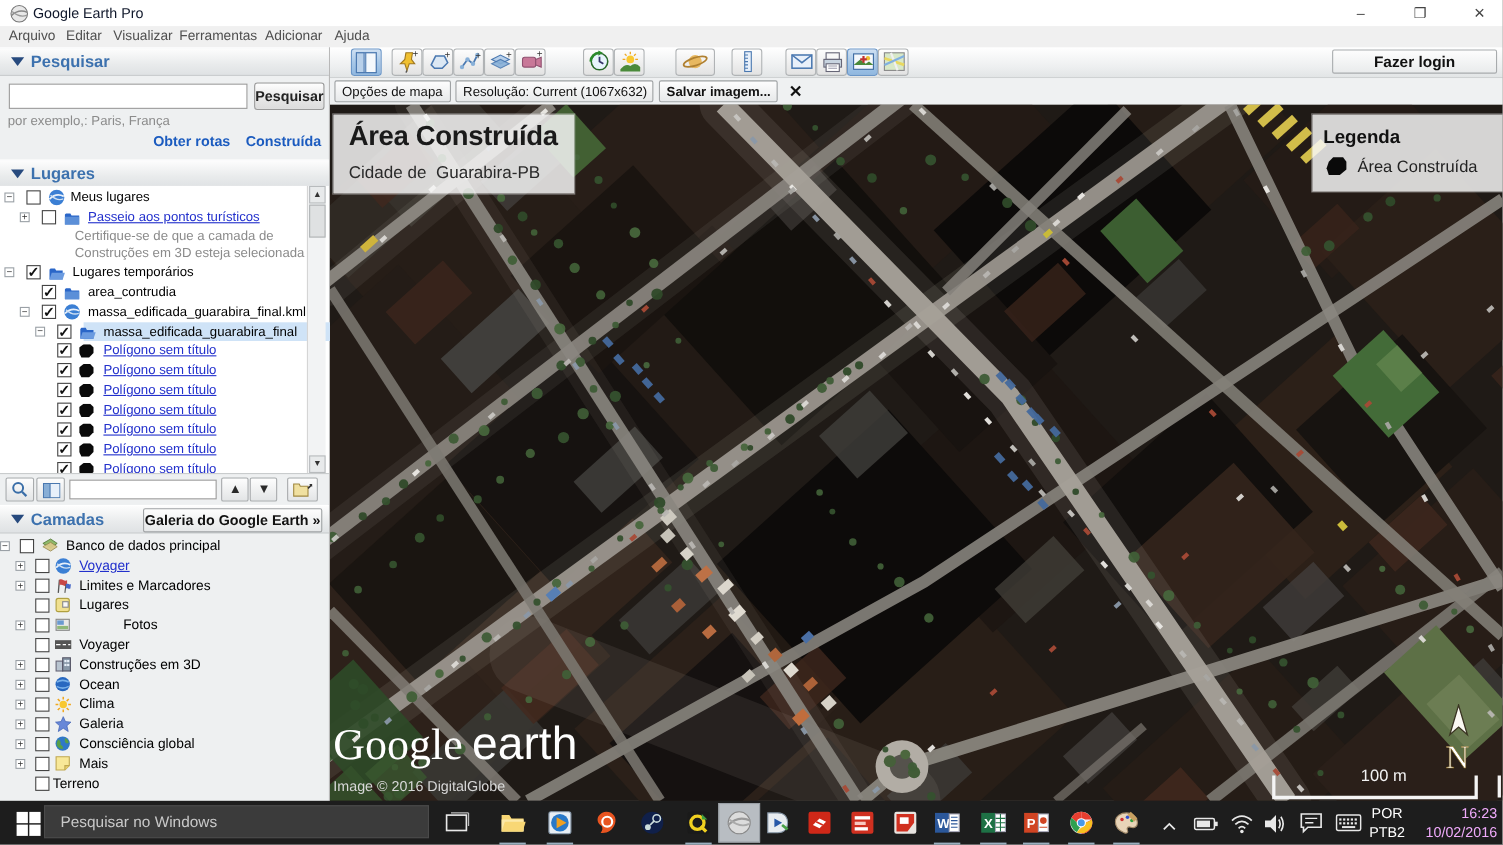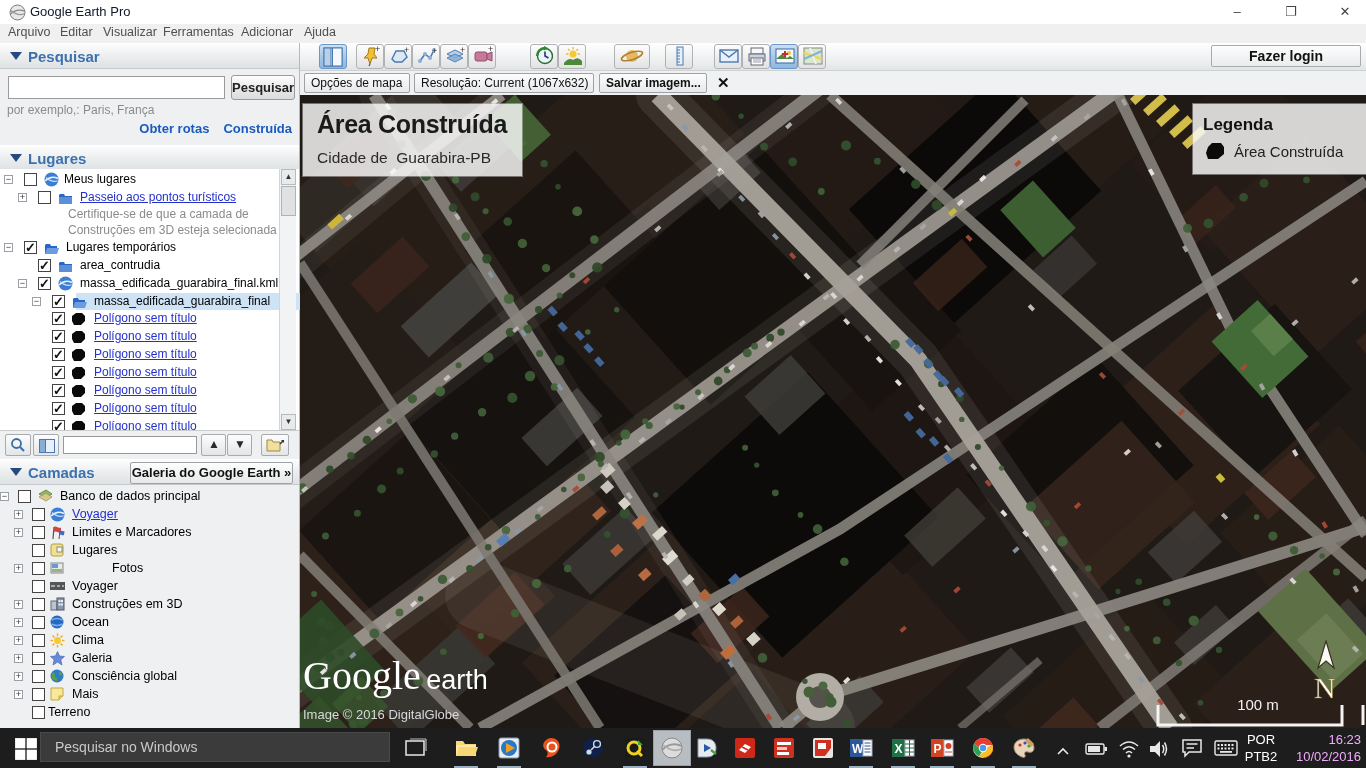--- a/index.html
+++ b/index.html
@@ -50,21 +50,21 @@
 
 #map { position:absolute; left:300px; top:95px; width:1066px; height:633px; background:#262019; }
 #ovl-title { position:absolute; left:3px; top:9px; width:219px; height:72px; background:rgba(248,248,248,0.84); box-shadow:0 0 0 1px rgba(200,200,200,0.5); }
 #ovl-title .t1 { position:absolute; left:14px; top:6px; font-size:25px; font-weight:bold; color:#1a1a1a; white-space:nowrap; letter-spacing:-0.3px; }
 #ovl-title .t2 { position:absolute; left:14px; top:45px; font-size:15.5px; color:#2a2a2a; white-space:nowrap; }
 #ovl-leg { position:absolute; left:893px; top:9px; width:184px; height:70px; background:rgba(248,248,248,0.84); box-shadow:0 0 0 1px rgba(200,200,200,0.5); }
 #ovl-leg .t1 { position:absolute; left:10px; top:11px; font-size:17px; font-weight:bold; color:#111; }
 #ovl-leg .t2 { position:absolute; left:41px; top:39px; font-size:15px; color:#222; white-space:nowrap; }
 #gelogo { position:absolute; left:3px; top:557px; color:#fff; }
 #gelogo .g { font-family:"Liberation Serif", serif; font-size:40px; }
-#gelogo .e { font-size:27px; }
+#gelogo .e { font-size:42px; }
 #copyr { position:absolute; left:3px; top:612px; font-size:13px; color:#d8d8d8; }
 
 #taskbar { position:absolute; left:0; top:728px; width:1366px; height:40px; background:#1d1d1d; }
 #tsearch { position:absolute; left:40px; top:4px; width:350px; height:30px; background:#3b3b3b; border:1px solid #4a4a4a; font-size:14px; color:#c9c9c9; line-height:28px; padding-left:14px; }
 .tbicon { position:absolute; top:8px; width:24px; height:24px; }
 #clock { position:absolute; left:1293px; top:3px; width:68px; color:#f0abfc; font-size:13px; text-align:right; line-height:17px; }
 #lang { position:absolute; left:1240px; top:3px; width:42px; color:#fff; font-size:13px; text-align:center; line-height:17px; }
 </style>
 </head>
 <body>

